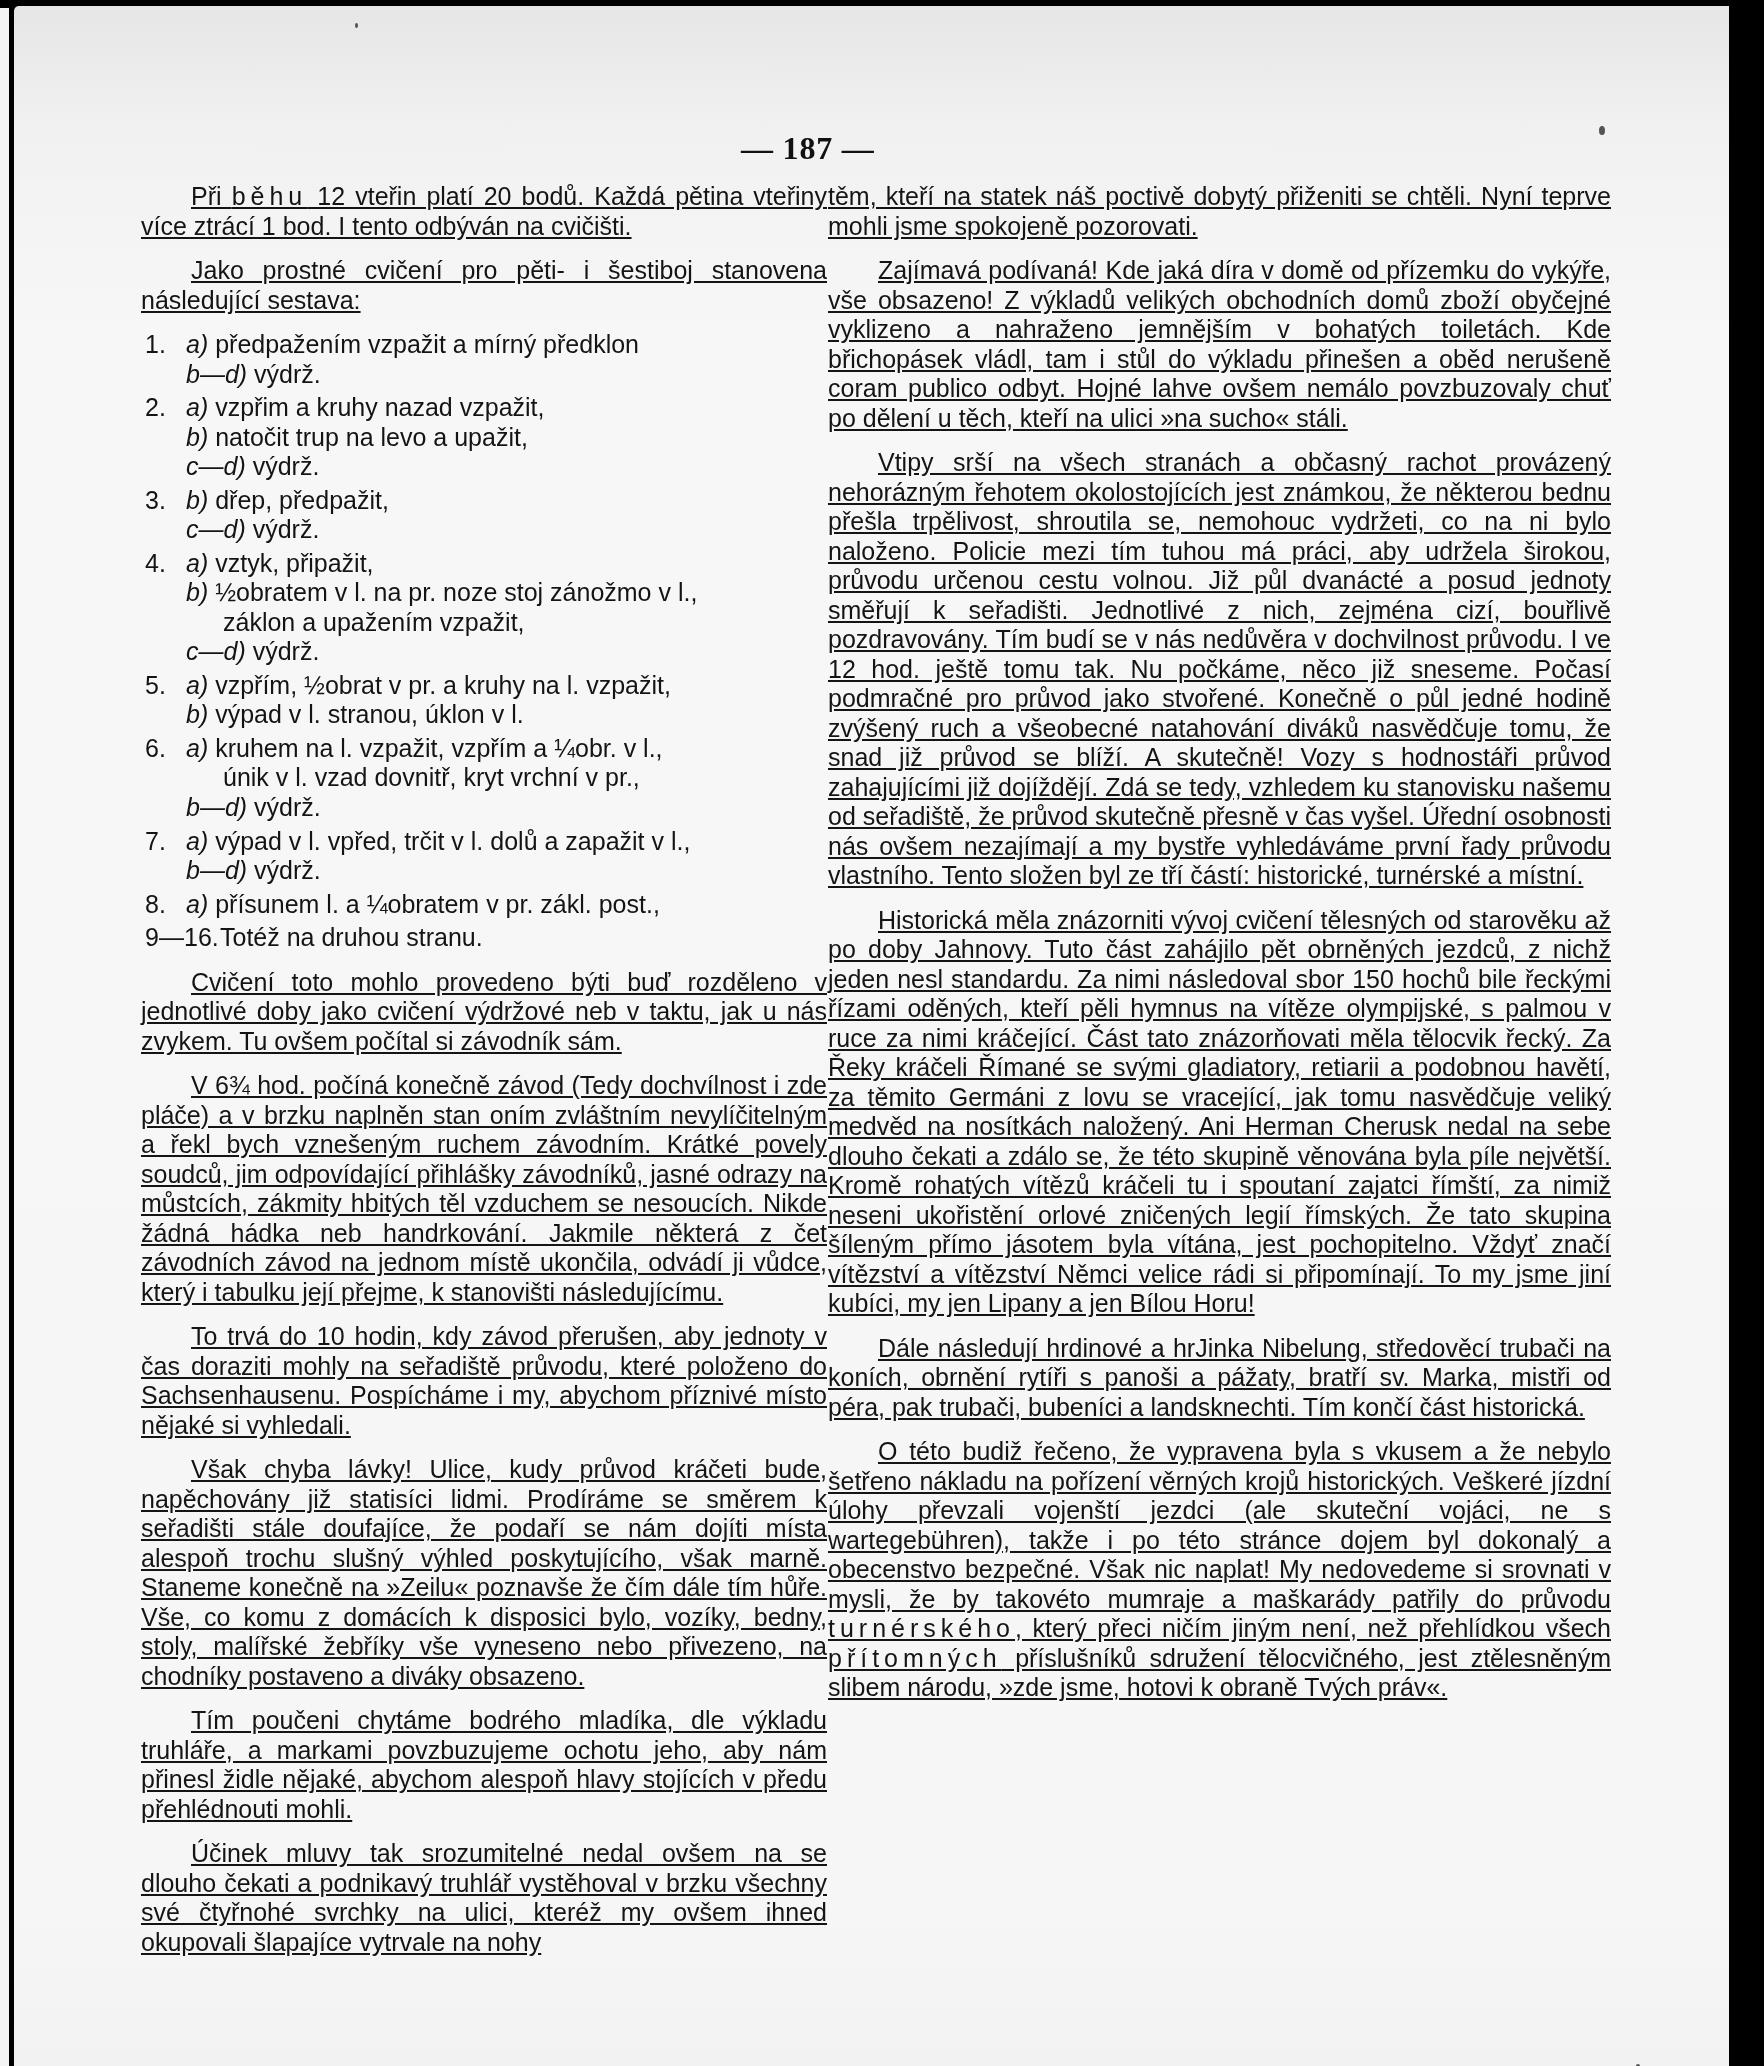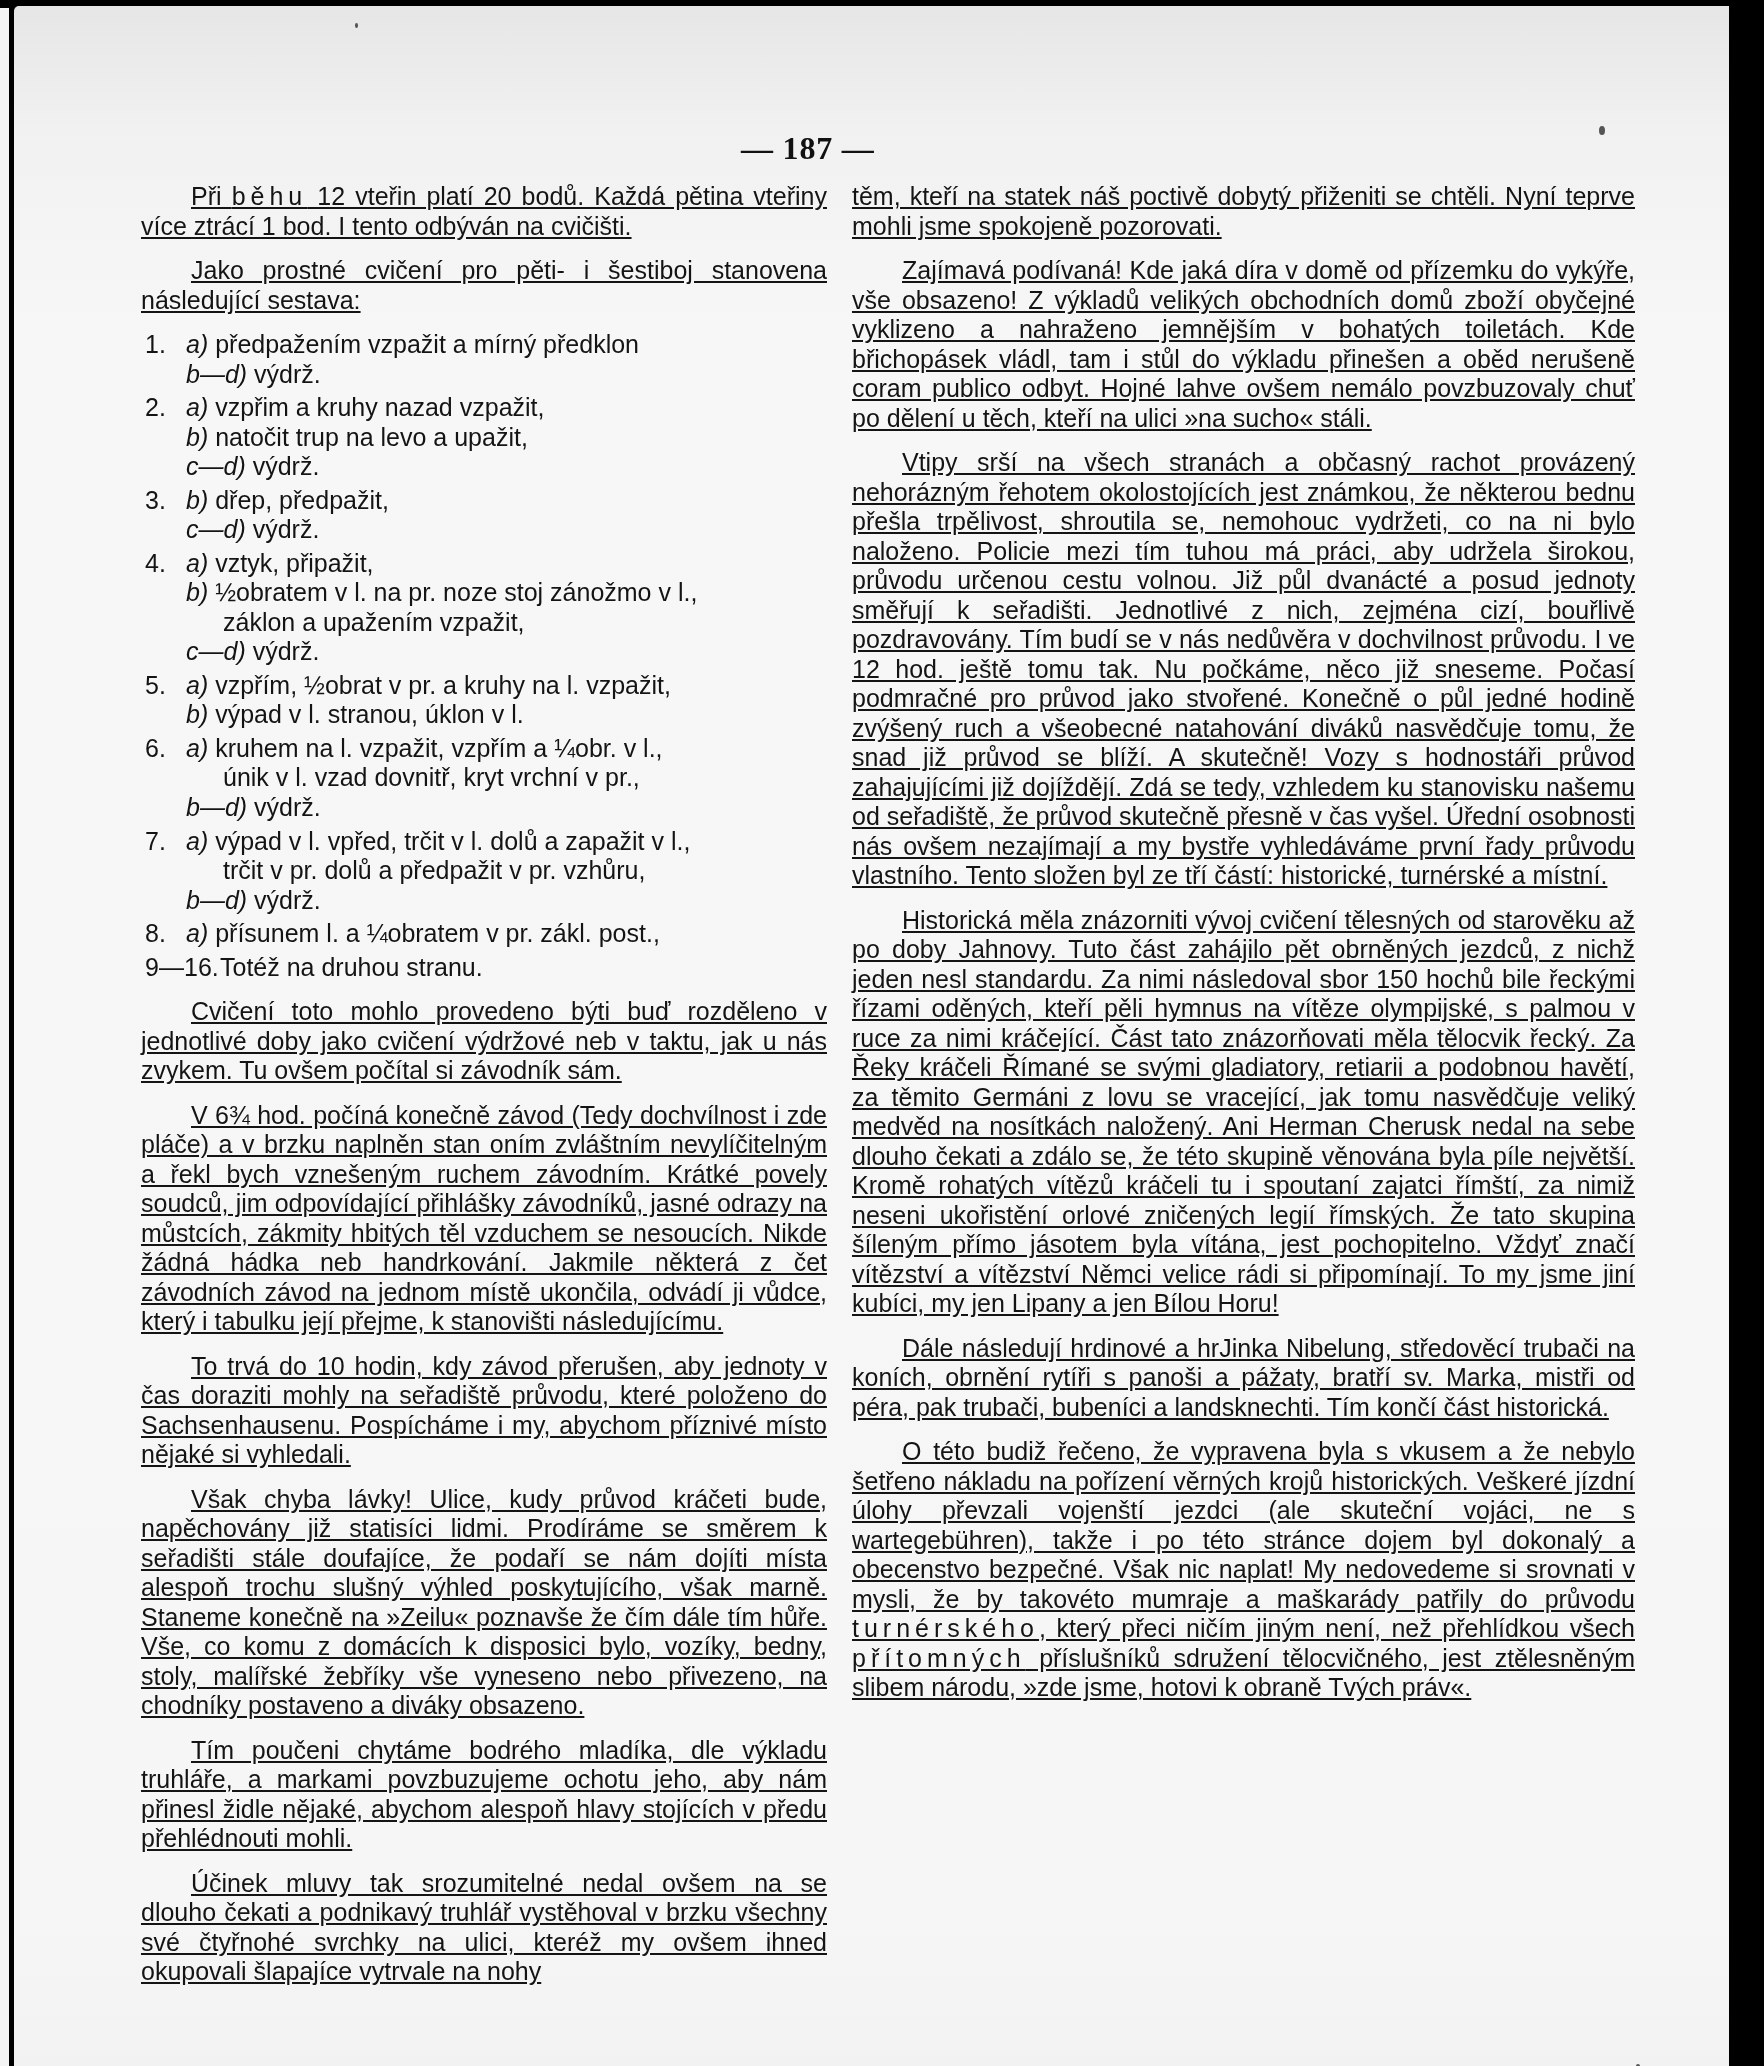--- a/index.html
+++ b/index.html
@@ -19,21 +19,21 @@
     position: absolute; left: 727px; top: 124px; width: 231px; text-align: left;
     font-size: 32px; font-weight: bold; color: #111; letter-spacing: 0.8px;
   }
   .column {
     position: absolute; top: 182px; color: #141414;
     font-size: 25px; line-height: 29.5px; text-align: justify;
     font-family: "Liberation Sans Narrow", "Liberation Sans", "DejaVu Sans Condensed", sans-serif;
     font-stretch: condensed;
   }
   .col-left { left: 141px; width: 686px; }
-  .col-right { left: 852px; width: 783px; }
+  .col-right { left: 828px; width: 783px; }
   .col-left .p, .col-right .p { margin: 0 0 15px 0; text-indent: 50px; transform-origin: left top; text-decoration: underline; }
   .list { margin: 0 0 15px 0; }
   .li { display: flex; margin-bottom: 4.1px; }
   .li-num { width: 45px; flex: 0 0 45px; padding-left: 4.1px; box-sizing: border-box; }
   .li-body { flex: 1; text-align: left; }
   .sub { padding-left: 0; }
   .sub.cont { padding-left: 37px; }
   .it { font-style: italic; }
   .sp { letter-spacing: 5px; }
   .speck { position: absolute; background: #555; border-radius: 50%; }
@@ -97,21 +97,20 @@
         <div class="li-body">
           <div class="sub"><span class="it">a)</span><span> kruhem na l. vzpažit, vzpřím a ¼obr. v l.,</span></div>
           <div class="sub cont"><span>únik v l. vzad dovnitř, kryt vrchní v pr.,</span></div>
           <div class="sub"><span class="it">b—d)</span><span> výdrž.</span></div>
         </div>
       </div>
       <div class="li">
         <div class="li-num">7.</div>
         <div class="li-body">
           <div class="sub"><span class="it">a)</span><span> výpad v l. vpřed, trčit v l. dolů a zapažit v l.,</span></div>
-          <div class="sub cont"><span>trčit v pr. dolů a předpažit v pr. vzhůru,</span></div>
           <div class="sub"><span class="it">b—d)</span><span> výdrž.</span></div>
         </div>
       </div>
       <div class="li">
         <div class="li-num">8.</div>
         <div class="li-body">
           <div class="sub"><span class="it">a)</span><span> přísunem l. a ¼obratem v pr. zákl. post.,</span></div>
         </div>
       </div>
       <div class="li">

